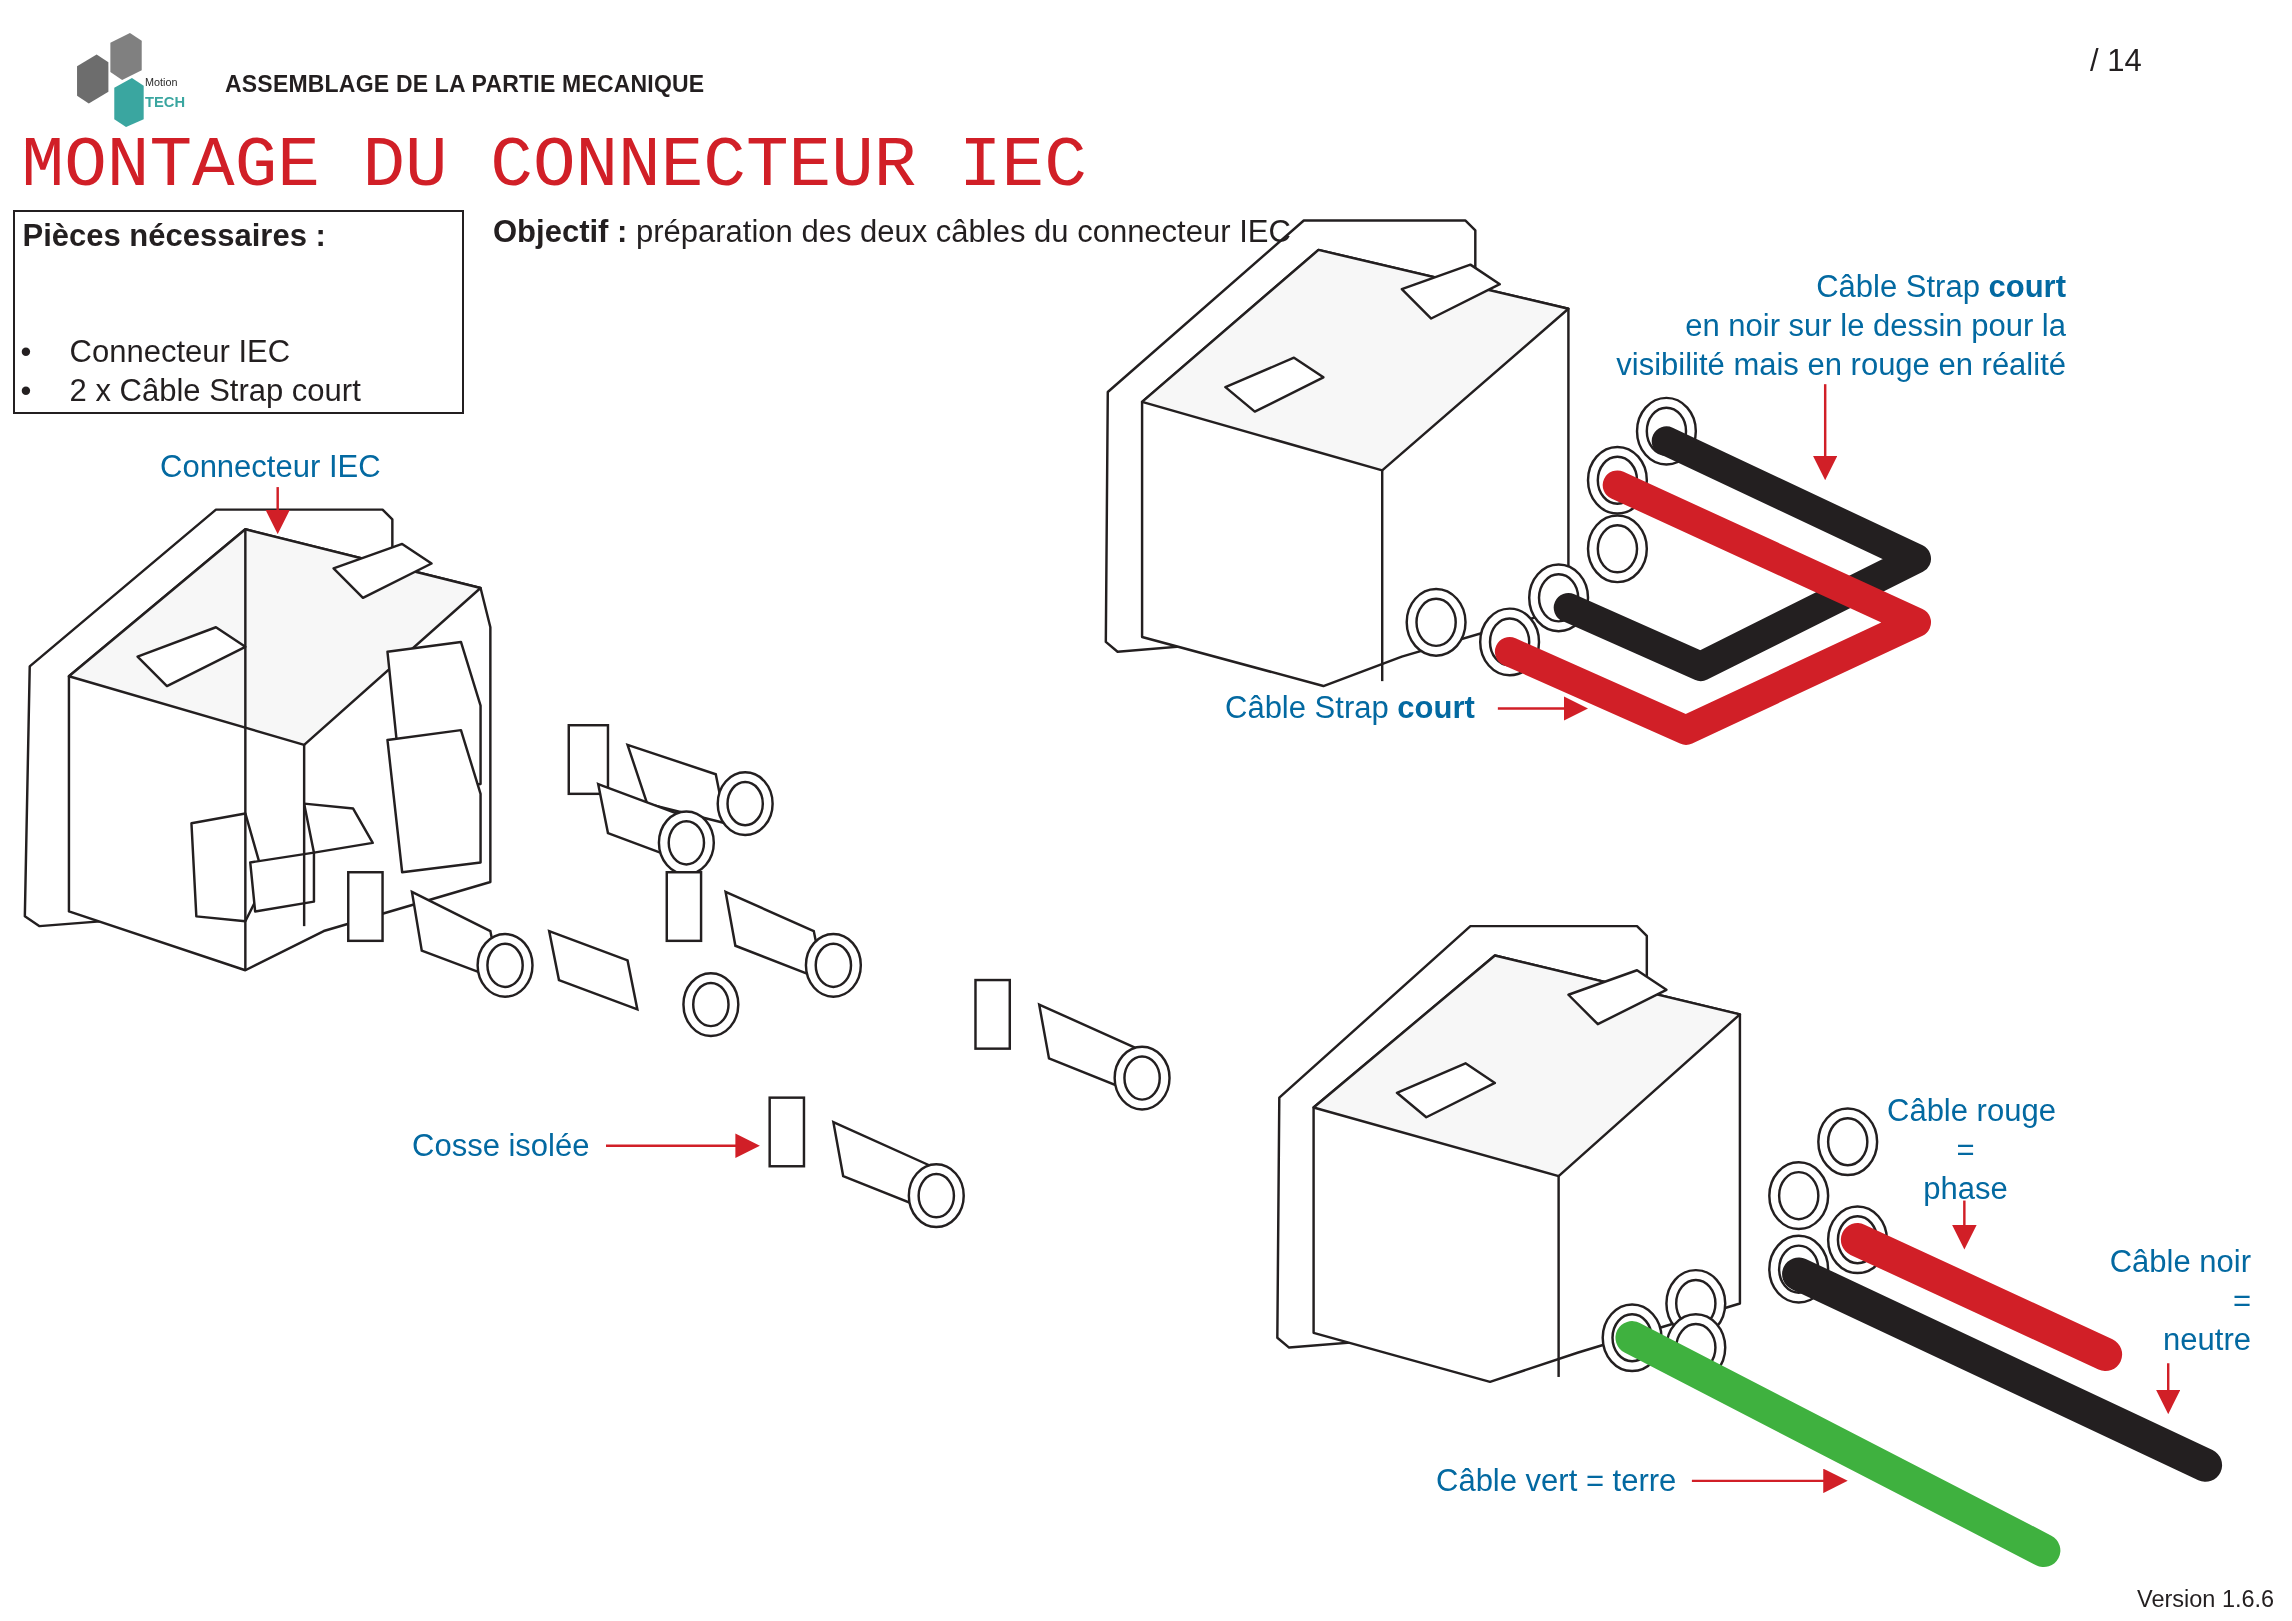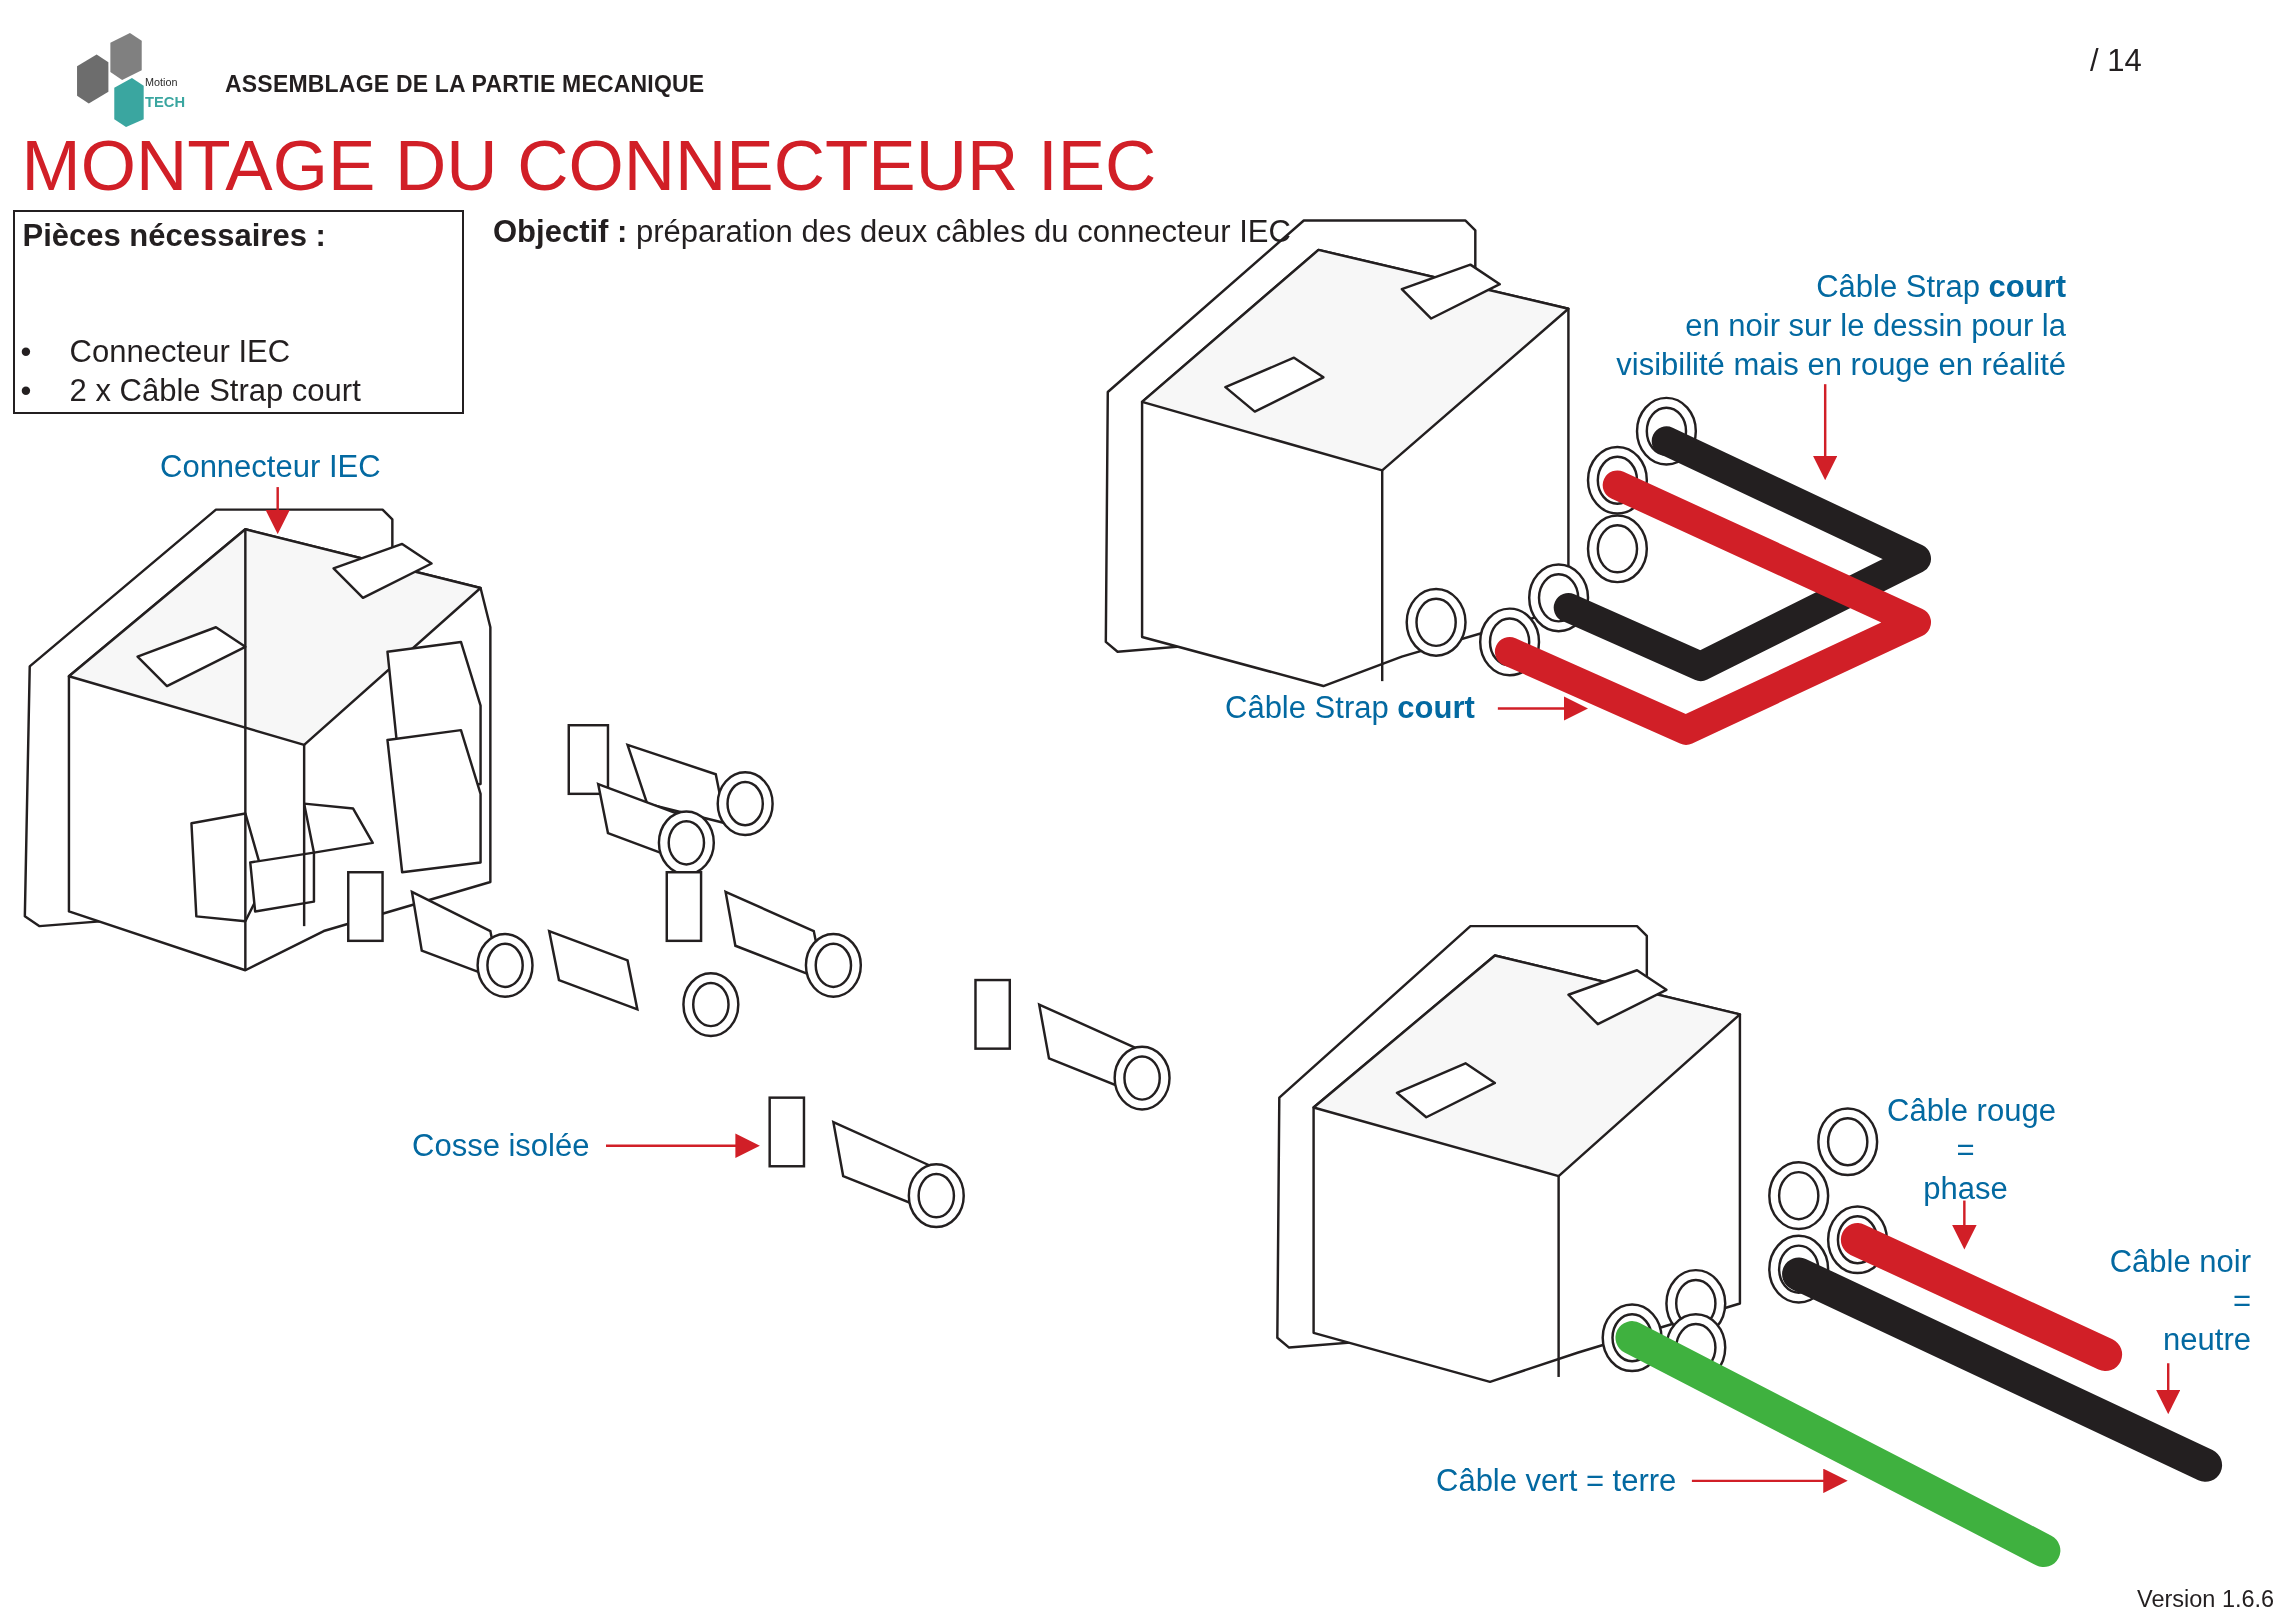--- a/index.html
+++ b/index.html
@@ -1,19 +1,19 @@
 <!DOCTYPE html>
 <html><head>
 <meta charset="utf-8">
 <style>
   html, body { margin:0; padding:0; background:#ffffff; }
   body { width:2293px; height:1621px; position:relative; overflow:hidden;
          font-family:"Liberation Sans", sans-serif; color:#231f20; }
   .abs { position:absolute; }
-  .red { color:#d11f27; }
+  .red { color:#d11f27;font-family:Liberation Mono, monospace; }
   #logo { left:69px; top:29px; width:118px; height:98px; }
   #header-title { left:225px; top:71px; font-size:23px; font-weight:bold; letter-spacing:0.2px; }
   #page-number { left:2090px; top:43px; font-size:31px; }
   #main-title { left:21.6px; top:125px; font-size:71px; line-height:82px; }
   #parts-box { left:12.7px; top:210px; width:451px; height:204px; border:2.9px solid #231f20; box-sizing:border-box; }
   #parts-title { left:7.8px; top:5.9px; font-size:31px; font-weight:bold; }
   .part-item { position:absolute; left:5.9px; font-size:31px; }
   .part-item .bullet { display:inline-block; width:49px; }
   #objective { left:493px; top:214px; font-size:31px; }
   #objective b { font-weight:bold; }

